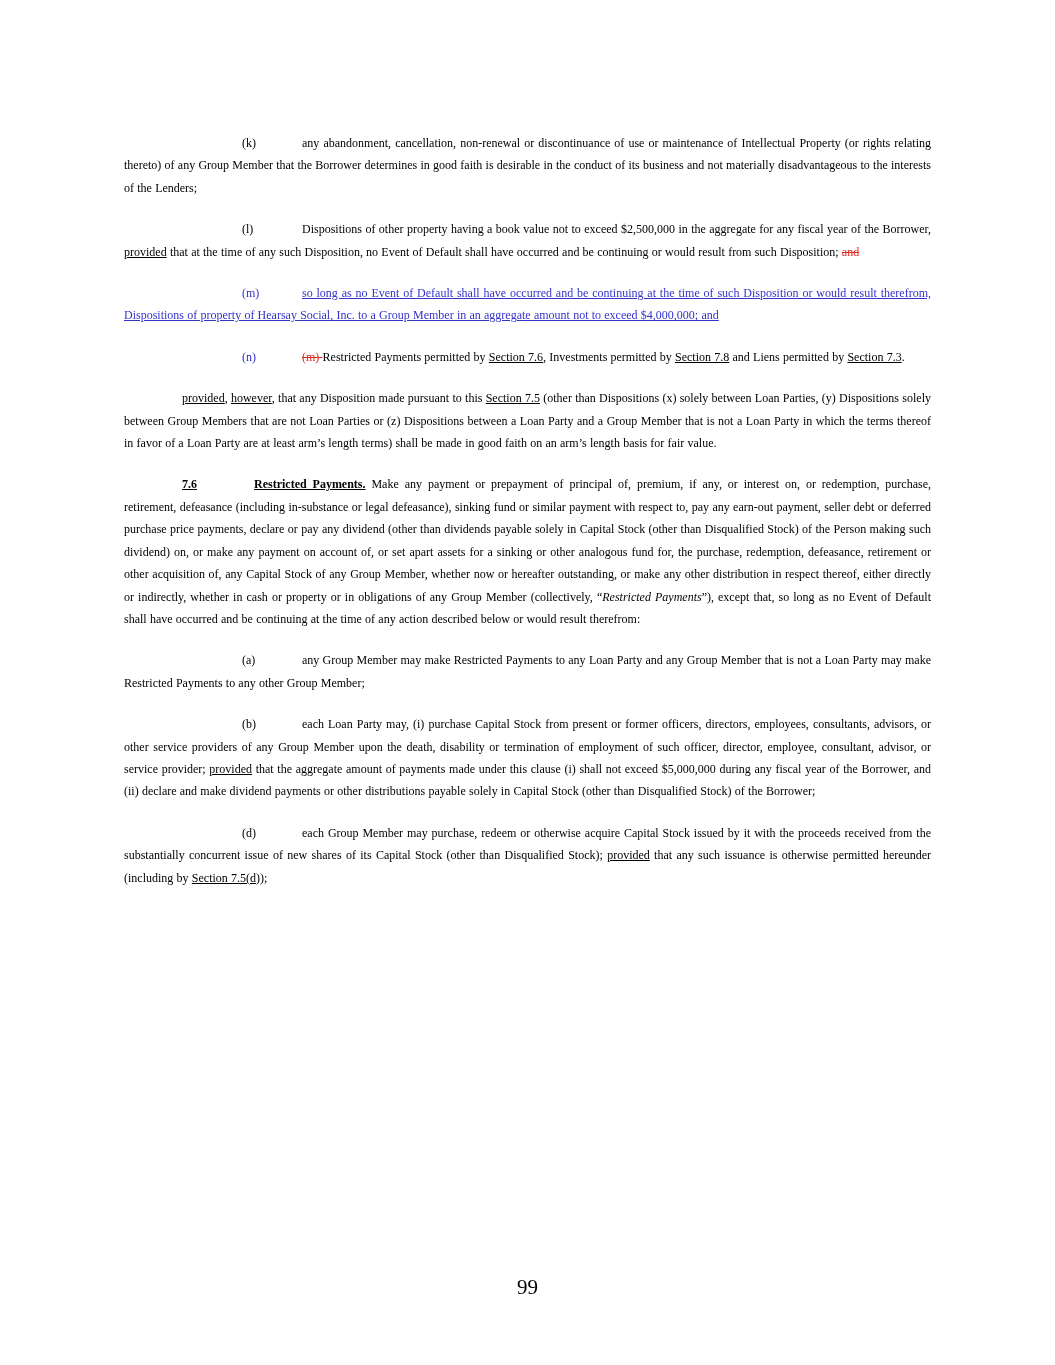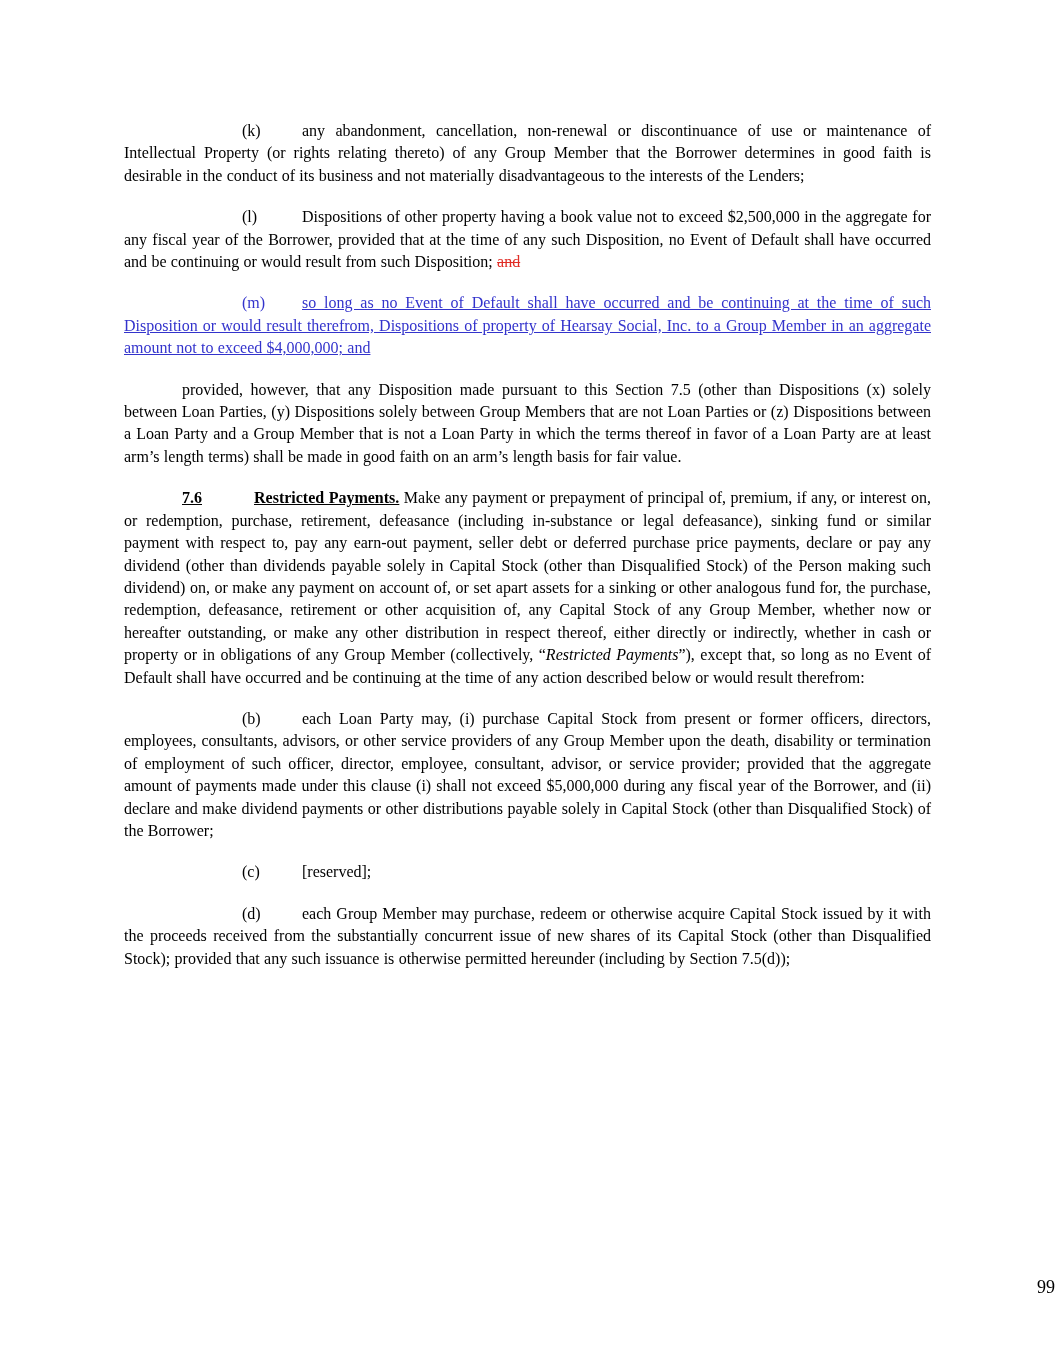--- a/index.html
+++ b/index.html
@@ -19,58 +19,59 @@
     font-family: "Liberation Serif", "DejaVu Serif", serif;
     overflow: hidden;
   }
   .doc {
     position: absolute;
     left: 124px;
     top: 120px;
     width: 807px;
   }
   p.para {
-    margin: 0 0 19px 0;
+    margin: 12px 0 19px 0;
     text-align: justify;
-    font-size: 16px;
+    font-size: 12px;
     line-height: 22.4px;
     word-spacing: 0.02em;
   }
   p.clause { text-indent: 118px; }
   p.indent { text-indent: 58px; }
   .label-box {
     display: inline-block;
     width: 60px;
     text-indent: 0;
   }
   p.heading .label-box { width: 72px; }
-  .u   { }
+  .u   { text-decoration: underline; }
   .b   { font-weight: bold; text-decoration: underline; }
   .bi  { font-weight: normal; font-style: italic; }
   .del { color: var(--del-color); text-decoration: line-through; }
   .ins { color: var(--ins-color); text-decoration: underline; }
   .ins-label { color: var(--ins-color); }
   .pageno {
     position: absolute;
     top: 1276px;
     left: 0;
     width: 100%;
-    text-align: right;
-    font-size: 18px;
+    text-align: center;
+    font-size: 21px;
     line-height: 22.4px;
   }
 </style>
 </head>
 <body>
 
 <div class="page-surface">
   <main class="doc">
       <p class="para clause"><span class="label-box ">(k)</span><span>any abandonment, cancellation, non-renewal or discontinuance of use or maintenance of Intellectual Property (or rights relating thereto) of any Group Member that the Borrower determines in good faith is desirable in the conduct of its business and not materially disadvantageous to the interests of the Lenders;</span></p>
       <p class="para clause"><span class="label-box ">(l)</span><span>Dispositions of other property having a book value not to exceed $2,500,000 in the aggregate for any fiscal year of the Borrower, </span><span class="u">provided</span><span> that at the time of any such Disposition, no Event of Default shall have occurred and be continuing or would result from such Disposition; </span><span class="del">and</span></p>
       <p class="para clause"><span class="label-box ins-label">(m)</span><span class="ins">so long as no Event of Default shall have occurred and be continuing at the time of such Disposition or would result therefrom, Dispositions of property of Hearsay Social, Inc. to a Group Member in an aggregate amount not to exceed $4,000,000; and</span></p>
+      <p class="para clause"><span class="label-box ins-label">(n)</span><span class="del">(m)&nbsp;</span><span>Restricted Payments permitted by </span><span class="u">Section 7.6</span><span>, Investments permitted by </span><span class="u">Section 7.8</span><span> and Liens permitted by </span><span class="u">Section 7.3</span><span>.</span></p>
       <p class="para indent"><span class="u">provided</span><span>, </span><span class="u">however</span><span>, that any Disposition made pursuant to this </span><span class="u">Section 7.5</span><span> (other than Dispositions (x) solely between Loan Parties, (y) Dispositions solely between Group Members that are not Loan Parties or (z) Dispositions between a Loan Party and a Group Member that is not a Loan Party in which the terms thereof in favor of a Loan Party are at least arm’s length terms) shall be made in good faith on an arm’s length basis for fair value.</span></p>
       <p class="para indent heading"><span class="label-box b">7.6</span><span class="b">Restricted Payments.</span><span> Make any payment or prepayment of principal of, premium, if any, or interest on, or redemption, purchase, retirement, defeasance (including in-substance or legal defeasance), sinking fund or similar payment with respect to, pay any earn-out payment, seller debt or deferred purchase price payments, declare or pay any dividend (other than dividends payable solely in Capital Stock (other than Disqualified Stock) of the Person making such dividend) on, or make any payment on account of, or set apart assets for a sinking or other analogous fund for, the purchase, redemption, defeasance, retirement or other acquisition of, any Capital Stock of any Group Member, whether now or hereafter outstanding, or make any other distribution in respect thereof, either directly or indirectly, whether in cash or property or in obligations of any Group Member (collectively, “</span><span class="bi">Restricted Payments</span><span>”), except that, so long as no Event of Default shall have occurred and be continuing at the time of any action described below or would result therefrom:</span></p>
+      <p class="para clause"><span class="label-box ">(a)</span><span>any Group Member may make Restricted Payments to any Loan Party and any Group Member that is not a Loan Party may make Restricted Payments to any other Group Member;</span></p>
       <p class="para clause"><span class="label-box ">(b)</span><span>each Loan Party may, (i) purchase Capital Stock from present or former officers, directors, employees, consultants, advisors, or other service providers of any Group Member upon the death, disability or termination of employment of such officer, director, employee, consultant, advisor, or service provider; </span><span class="u">provided</span><span> that the aggregate amount of payments made under this clause (i) shall not exceed $5,000,000 during any fiscal year of the Borrower, and (ii) declare and make dividend payments or other distributions payable solely in Capital Stock (other than Disqualified Stock) of the Borrower;</span></p>
-      <p class="para clause"><span class="label-box ">(c)</span><span>[reserved];</span></p>
       <p class="para clause"><span class="label-box ">(d)</span><span>each Group Member may purchase, redeem or otherwise acquire Capital Stock issued by it with the proceeds received from the substantially concurrent issue of new shares of its Capital Stock (other than Disqualified Stock); </span><span class="u">provided</span><span> that any such issuance is otherwise permitted hereunder (including by </span><span class="u">Section 7.5(d)</span><span>);</span></p>
     </main>
   <div class="pageno">99</div>
 </div>
 
 </body></html>

